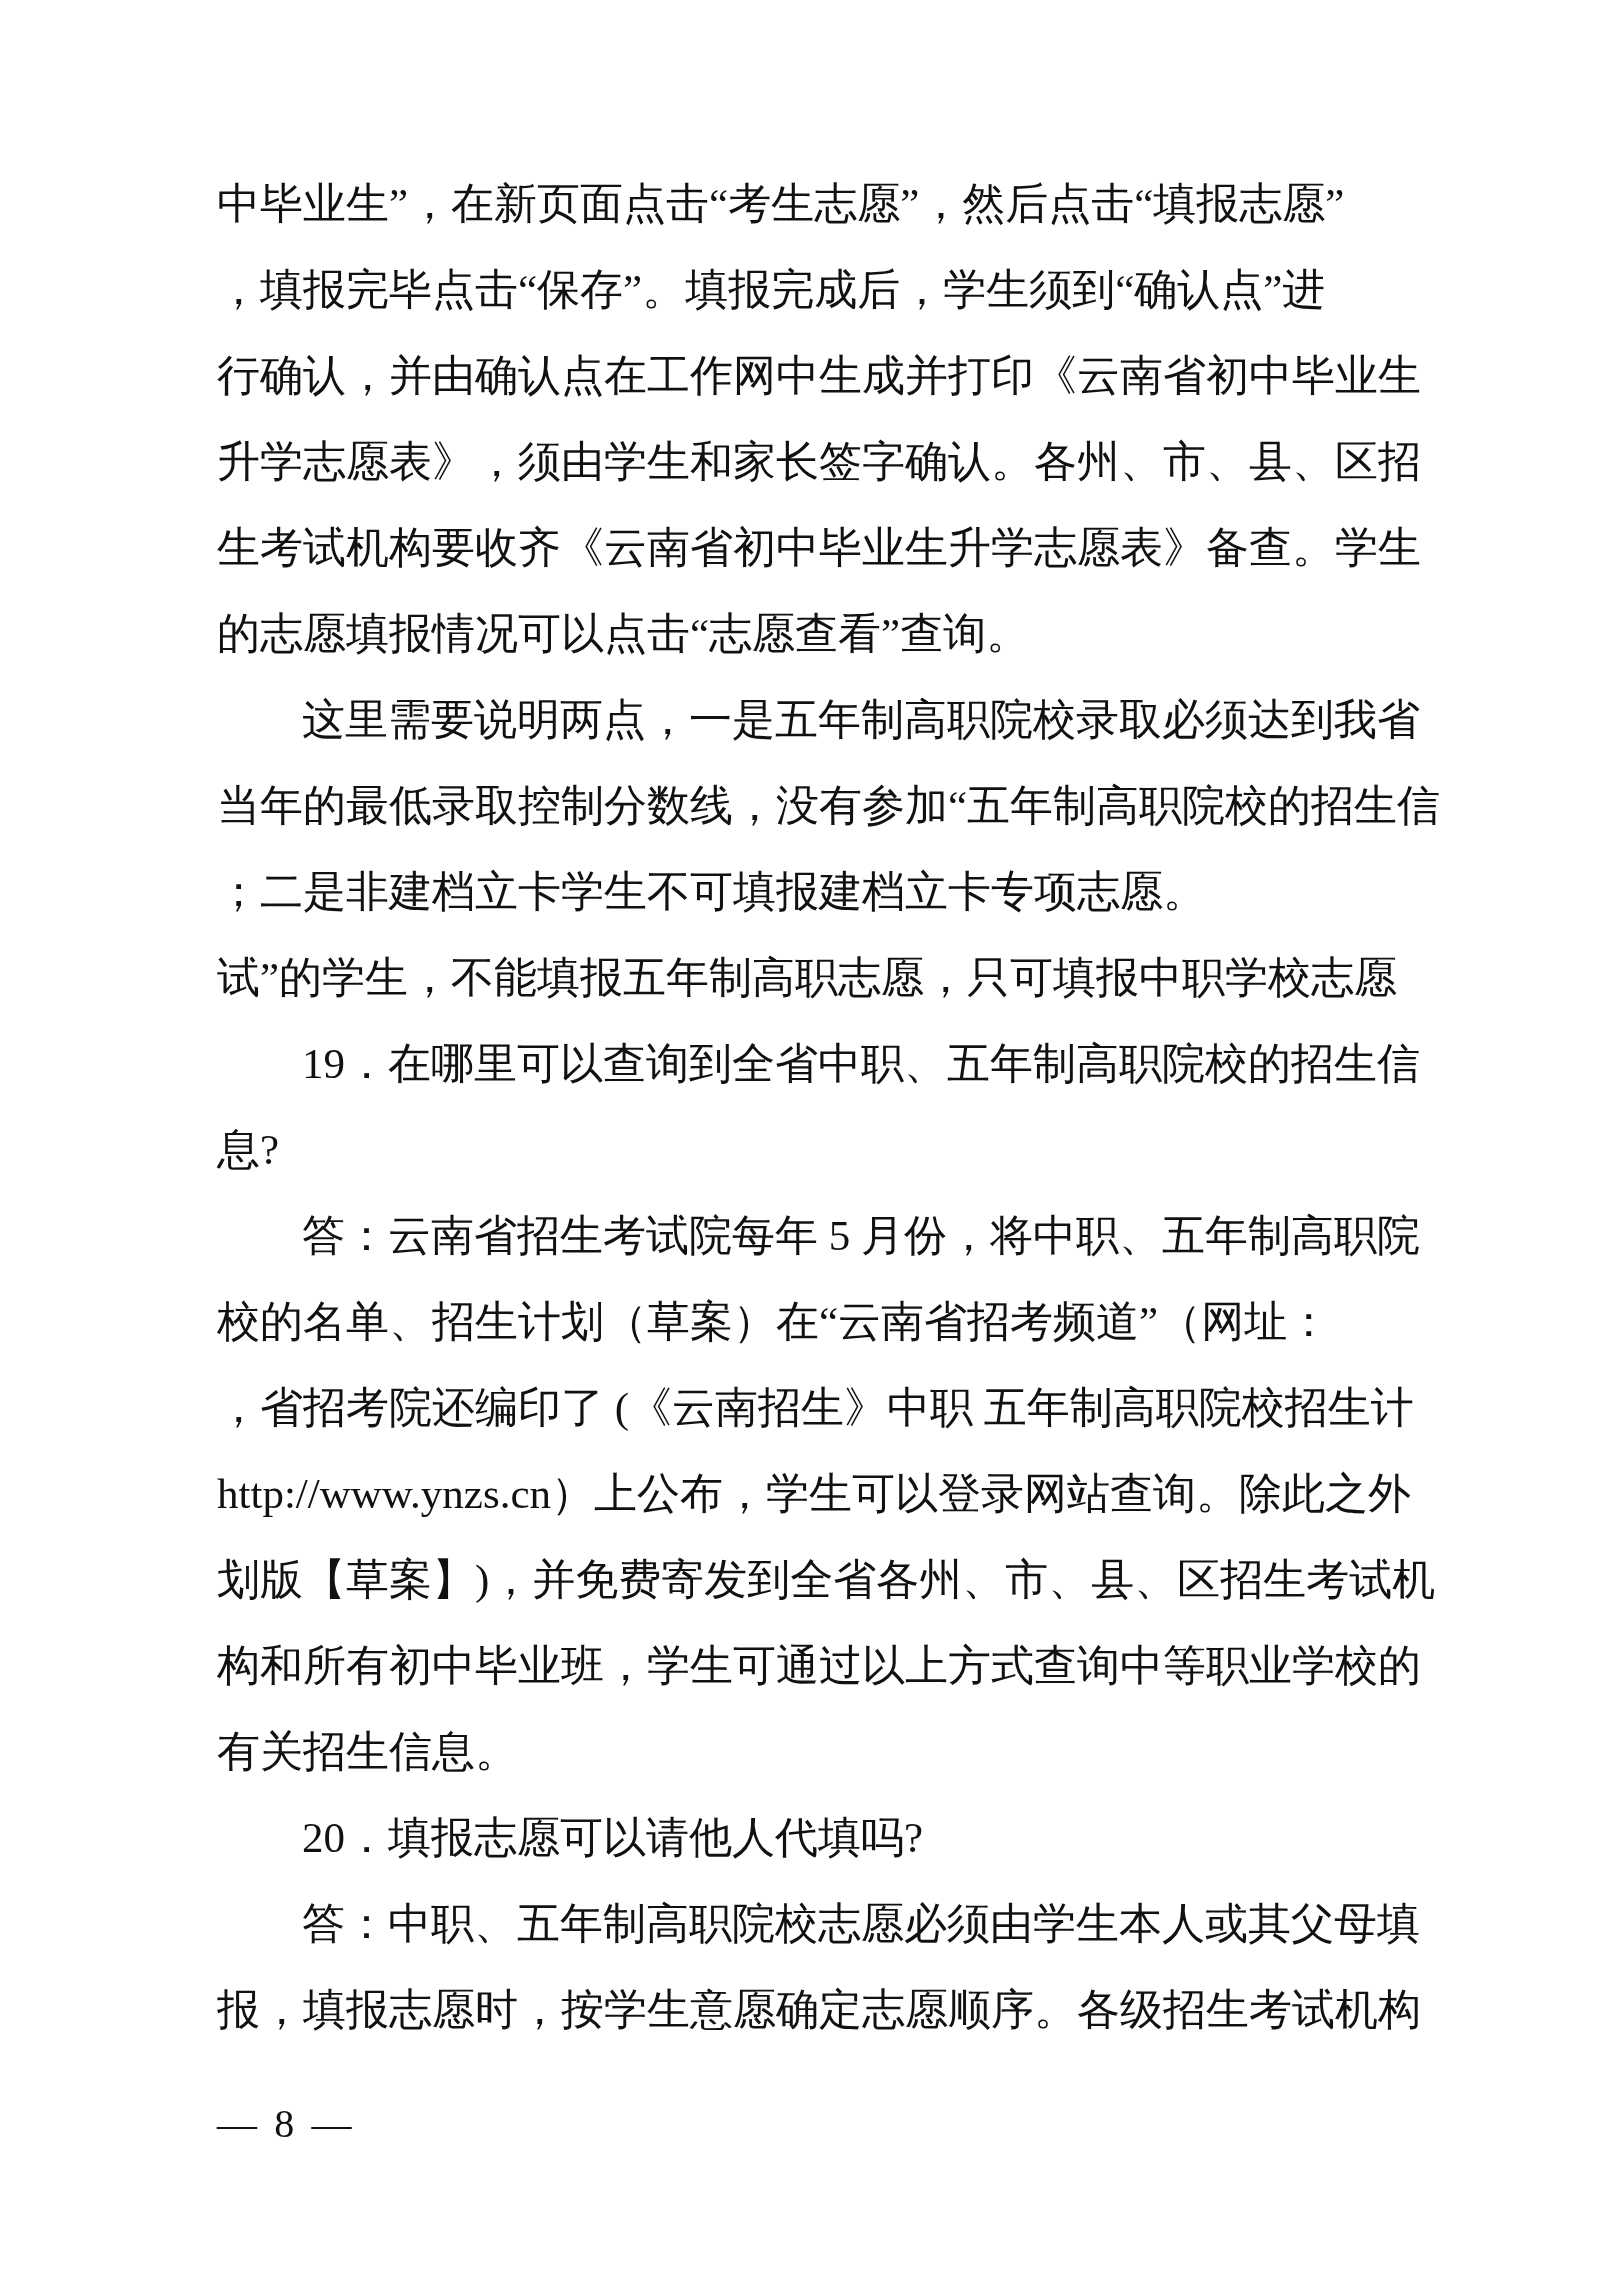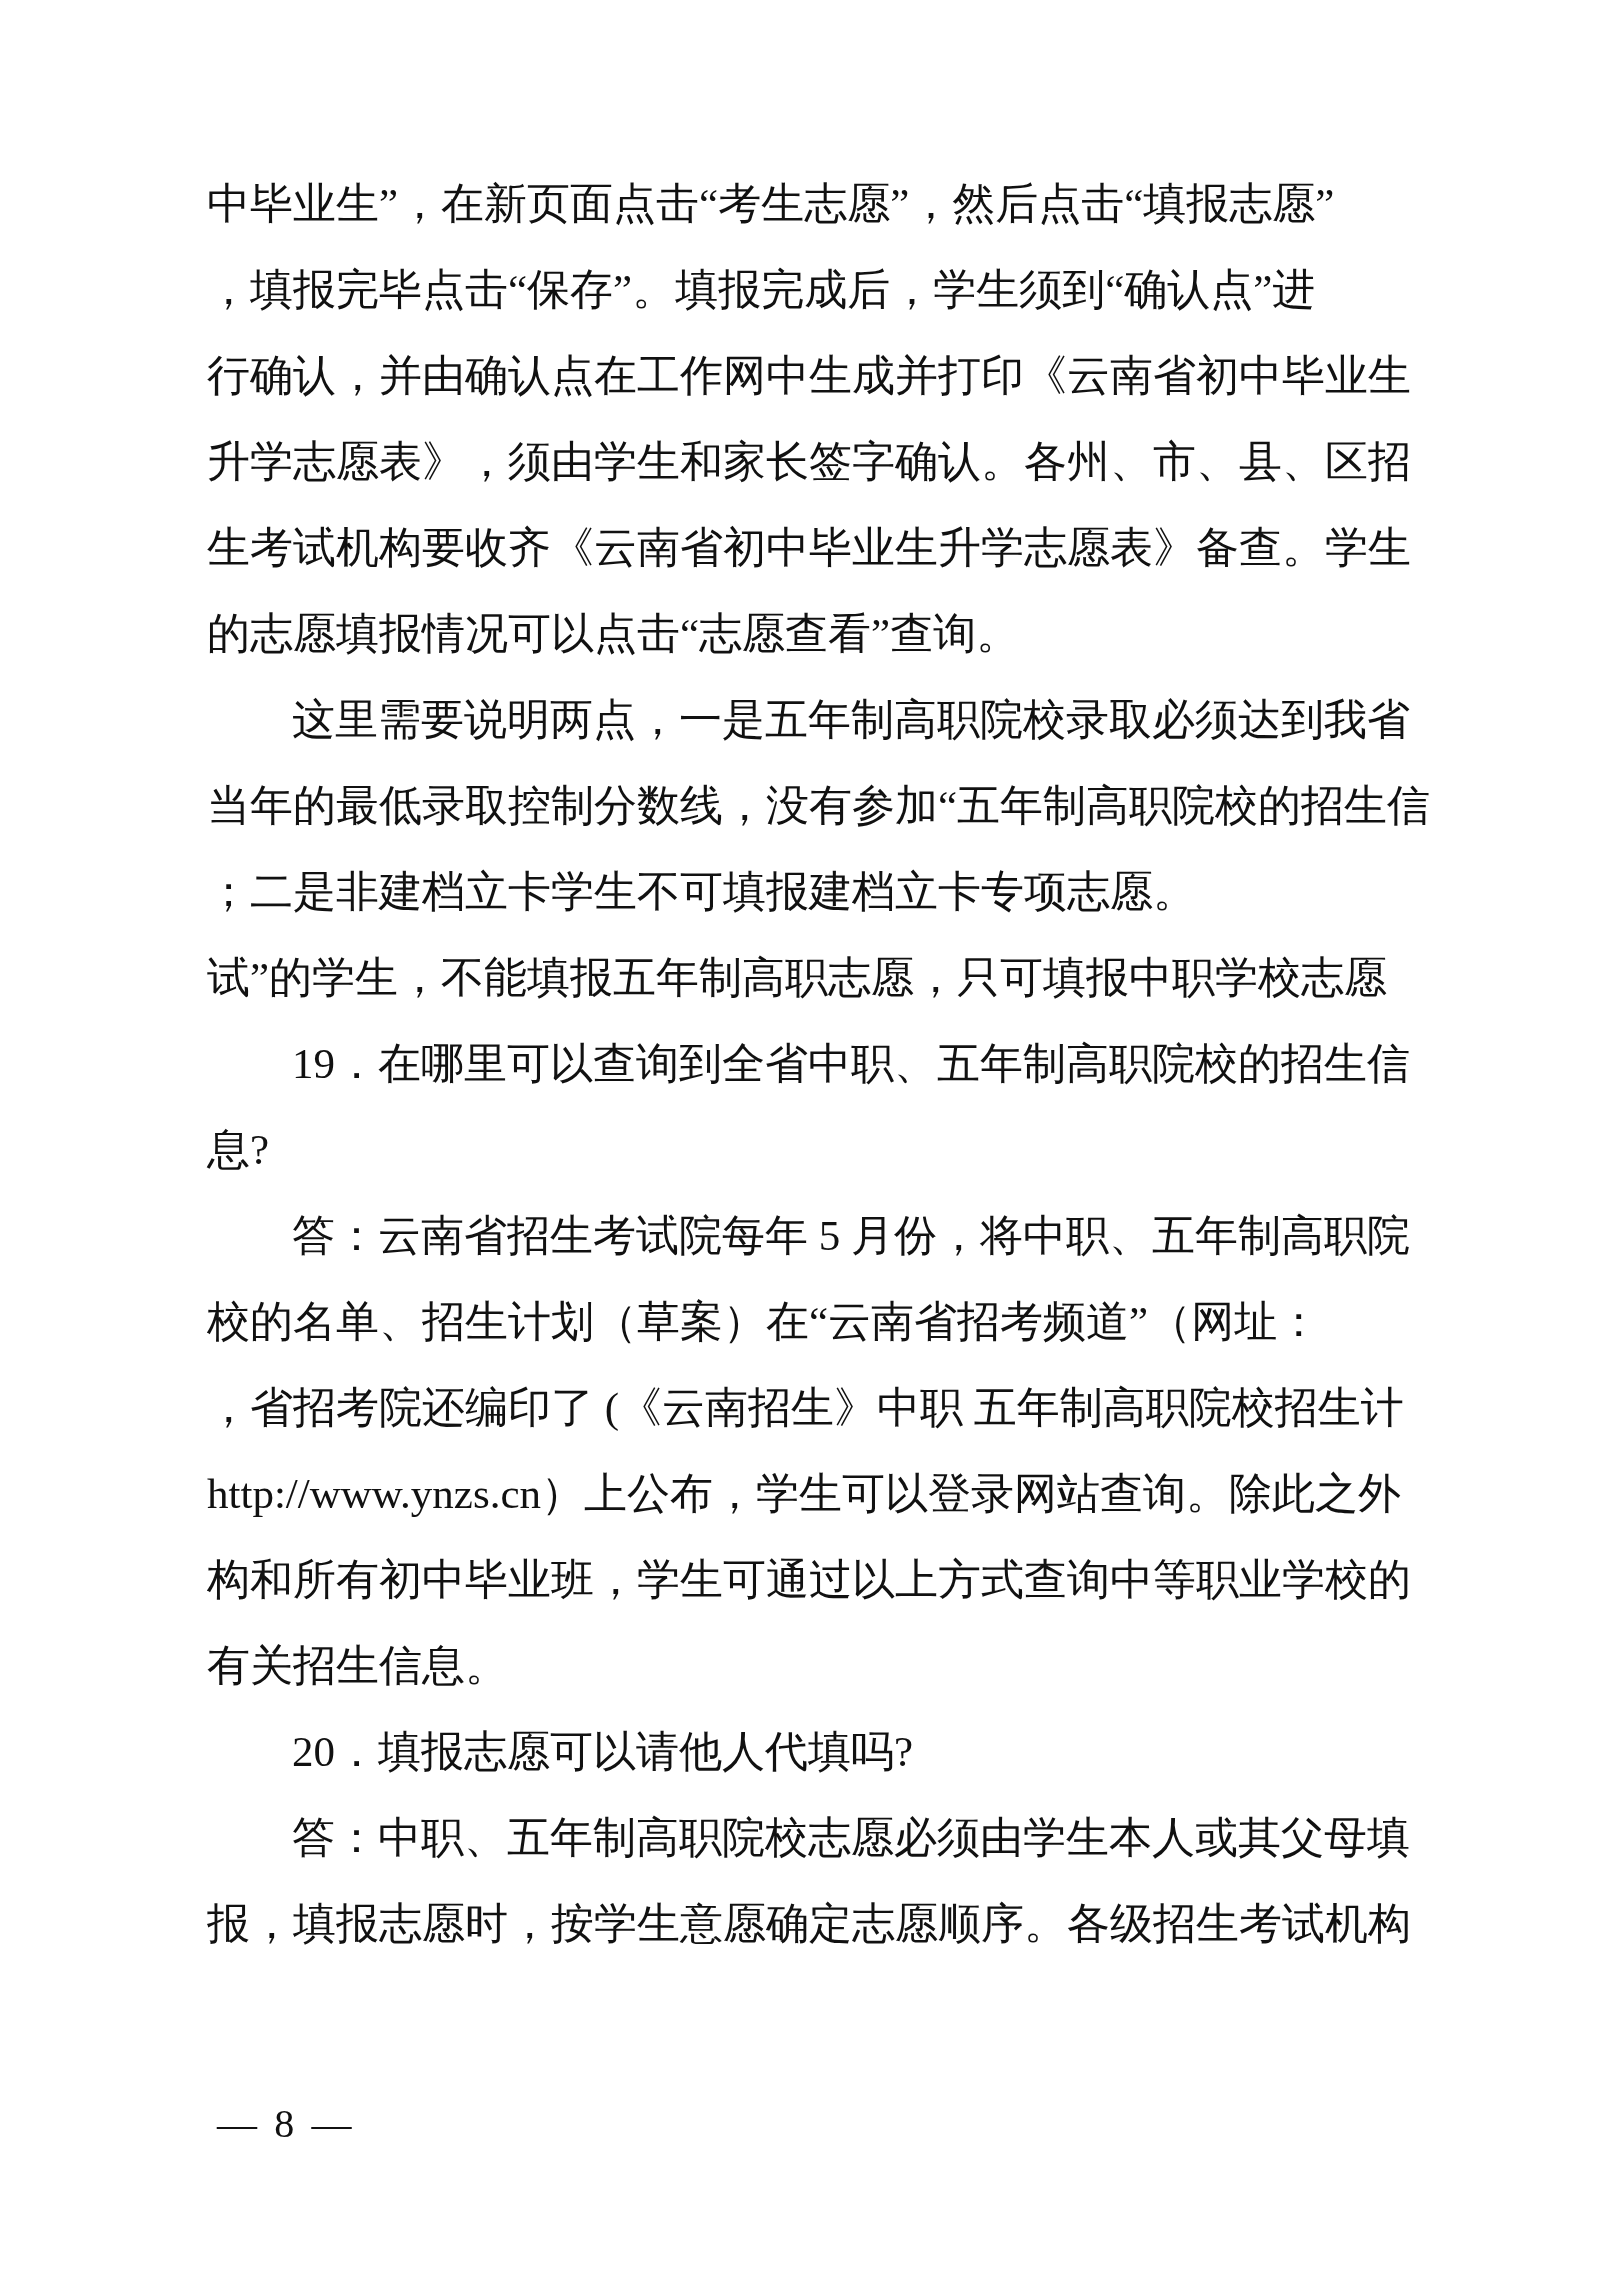--- a/index.html
+++ b/index.html
@@ -11,21 +11,21 @@
     position: relative;
     width: 1616px;
     height: 2285px;
     background: #ffffff;
     overflow: hidden;
     font-family: "Liberation Serif", "DejaVu Serif", serif;
     color: #111111;
   }
   .body-text {
     position: absolute;
-    left: 207px;
+    left: 217px;
     top: 161px;
     width: 1203px;
   }
   .text-line {
     height: 86px;
     line-height: 86px;
     font-size: 43px;
     white-space: nowrap;
     letter-spacing: 0px;
   }
@@ -56,20 +56,21 @@
     <div class="text-line indent">这里需要说明两点，一是五年制高职院校录取必须达到我省</div>
     <div class="text-line">当年的最低录取控制分数线，没有参加“五年制高职院校的招生信</div>
     <div class="text-line">；二是非建档立卡学生不可填报建档立卡专项志愿。</div>
     <div class="text-line">试”的学生，不能填报五年制高职志愿，只可填报中职学校志愿</div>
     <div class="text-line indent">19．在哪里可以查询到全省中职、五年制高职院校的招生信</div>
     <div class="text-line">息?</div>
     <div class="text-line indent">答：云南省招生考试院每年 5 月份，将中职、五年制高职院</div>
     <div class="text-line">校的名单、招生计划（草案）在“云南省招考频道”（网址：</div>
     <div class="text-line">，省招考院还编印了 (《云南招生》中职 五年制高职院校招生计</div>
     <div class="text-line">http://www.ynzs.cn）上公布，学生可以登录网站查询。除此之外</div>
+    <div class="text-line">划版【草案】)，并免费寄发到全省各州、市、县、区招生考试机</div>
     <div class="text-line">构和所有初中毕业班，学生可通过以上方式查询中等职业学校的</div>
     <div class="text-line">有关招生信息。</div>
     <div class="text-line indent">20．填报志愿可以请他人代填吗?</div>
     <div class="text-line indent">答：中职、五年制高职院校志愿必须由学生本人或其父母填</div>
     <div class="text-line">报，填报志愿时，按学生意愿确定志愿顺序。各级招生考试机构</div>
   </div>
 
   <div class="page-footer">— 8 —</div>
 </div>
 

